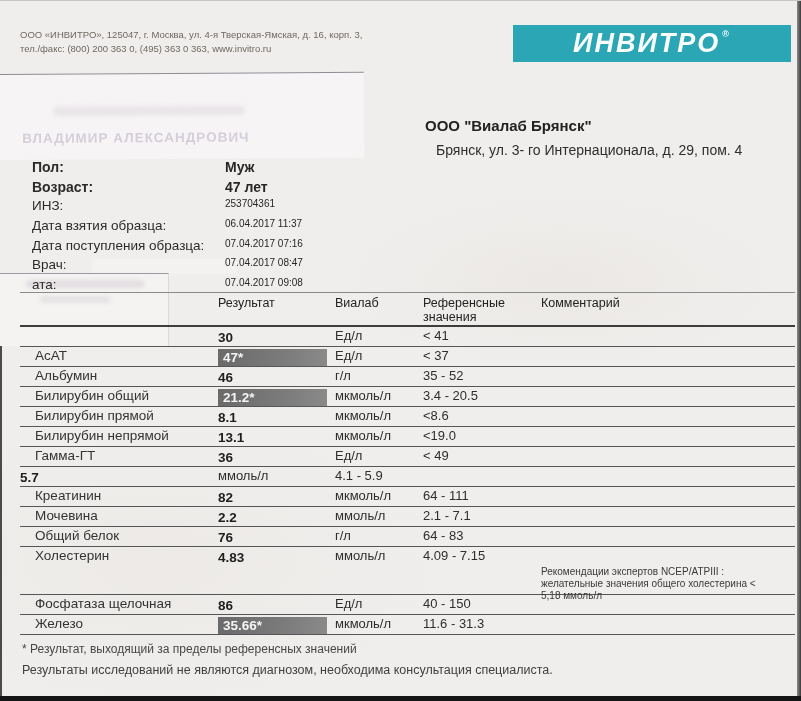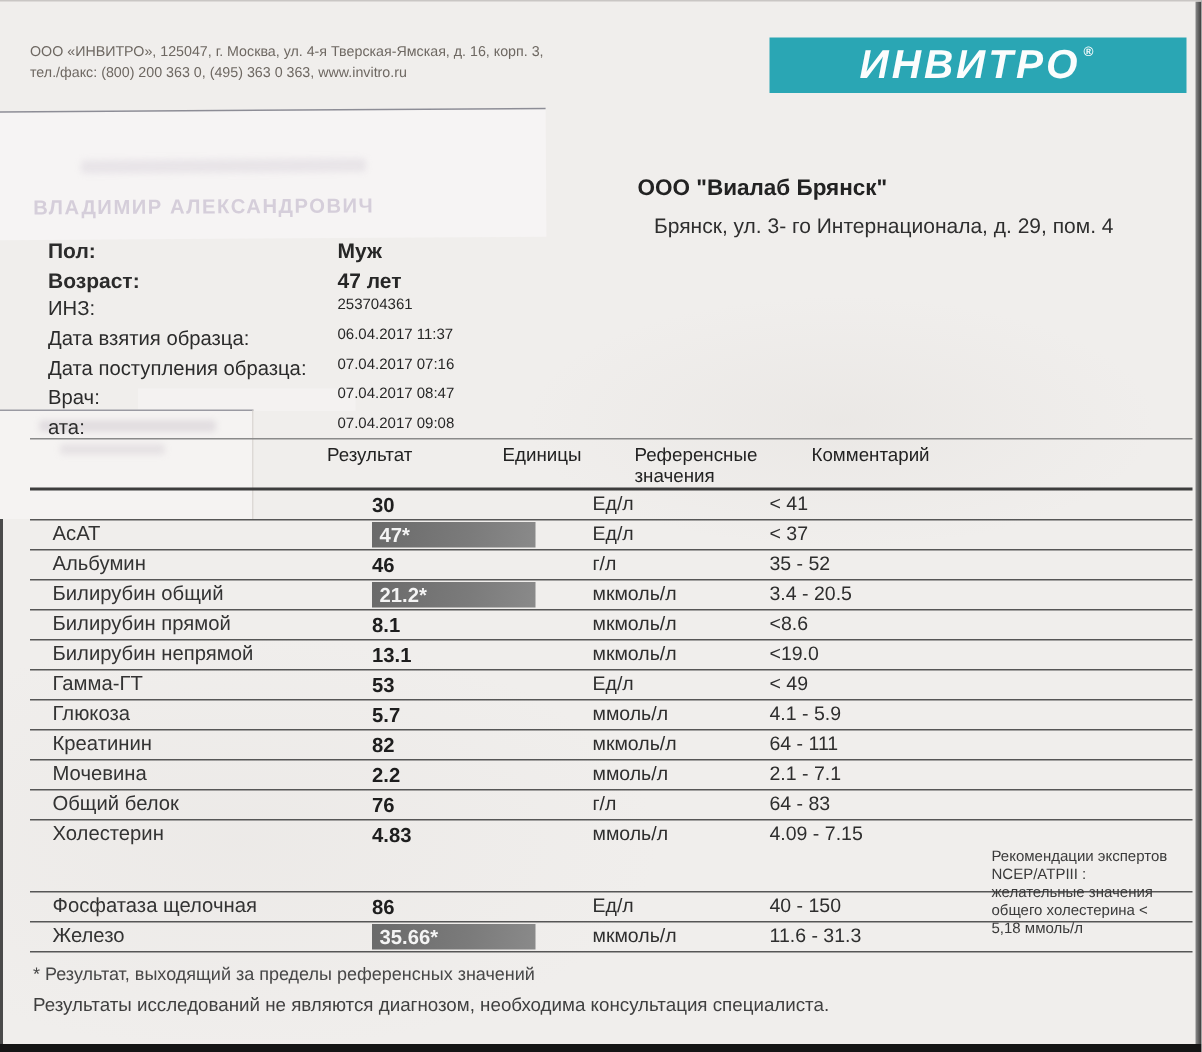--- a/index.html
+++ b/index.html
@@ -48,21 +48,21 @@
   .patient .val{font-size:10px;color:#262626;}
   .patient .lbl.frag{text-align:left;padding-right:29px;position:relative;z-index:3;}
 
   
   .rtable{position:absolute;left:20px;top:291px;width:775px;z-index:2;}
   .thead{display:grid;grid-template-columns:198px 117px 88px 118px 1fr;
          border-top:1px solid #8a8a8a;border-bottom:2px solid #3d3d3d;height:35px;box-sizing:border-box;
          padding-top:3px;font-size:12.5px;color:#222;}
   .thead .h-ref{line-height:1.15;}
   .trow{display:grid;grid-template-columns:198px 117px 88px 118px 1fr;
-        border-bottom:1px solid #565656;height:20px;box-sizing:border-box;align-items:start;padding-top:1px;gap:30px;}
+        border-bottom:1px solid #565656;height:20px;box-sizing:border-box;align-items:start;padding-top:1px;}
   .trow.tall{height:48px;}
   .c-name{font-size:13.5px;color:#333;padding-left:15px;white-space:nowrap;}
   .c-res{font-size:13.5px;font-weight:bold;color:#1e1e1e;}
   .c-res.hl{background:linear-gradient(100deg,#6a6a6a,#7b7b7b 60%,#8a8a8a);color:#f4f4f4;
             display:inline-block;min-width:99px;padding:0 5px;margin-top:0;height:17px;line-height:17px;}
   .c-unit,.c-ref{font-size:13px;color:#2e2e2e;}
   .c-com{font-size:10px;line-height:1.2;color:#3a3a3a;white-space:pre-line;padding-top:18px;}
 
   
   .fn1{position:absolute;left:22px;top:641px;font-size:12px;color:#474747;z-index:2;}
@@ -112,21 +112,21 @@
   <div class="patch-vrach"></div>
   <div class="overlay2">
     <div class="fl1"></div>
     <div class="fl2"></div>
   </div>
 
   <div class="rtable">
     <div class="thead">
       <span></span>
       <span>Результат</span>
-      <span>Единицы</span>
+      <span>Виалаб</span>
       <span class="h-ref">Референсные значения</span>
       <span>Комментарий</span>
     </div>
 
     <div class="trow">
       <span class="c-name"></span>
       <span><span class="c-res">30</span></span>
       <span class="c-unit">Ед/л</span>
       <span class="c-ref">&lt; 41</span>
       <span class="c-com"></span>
@@ -161,27 +161,26 @@
     </div>
     <div class="trow">
       <span class="c-name">Билирубин непрямой</span>
       <span><span class="c-res">13.1</span></span>
       <span class="c-unit">мкмоль/л</span>
       <span class="c-ref">&lt;19.0</span>
       <span class="c-com"></span>
     </div>
     <div class="trow">
       <span class="c-name">Гамма-ГТ</span>
-      <span><span class="c-res">53</span></span>
+      <span><span class="c-res">36</span></span>
       <span class="c-unit">Ед/л</span>
       <span class="c-ref">&lt; 49</span>
       <span class="c-com"></span>
     </div>
     <div class="trow">
-      <span class="c-name">Глюкоза</span>
       <span><span class="c-res">5.7</span></span>
       <span class="c-unit">ммоль/л</span>
       <span class="c-ref">4.1 - 5.9</span>
       <span class="c-com"></span>
     </div>
     <div class="trow">
       <span class="c-name">Креатинин</span>
       <span><span class="c-res">82</span></span>
       <span class="c-unit">мкмоль/л</span>
       <span class="c-ref">64 - 111</span>

